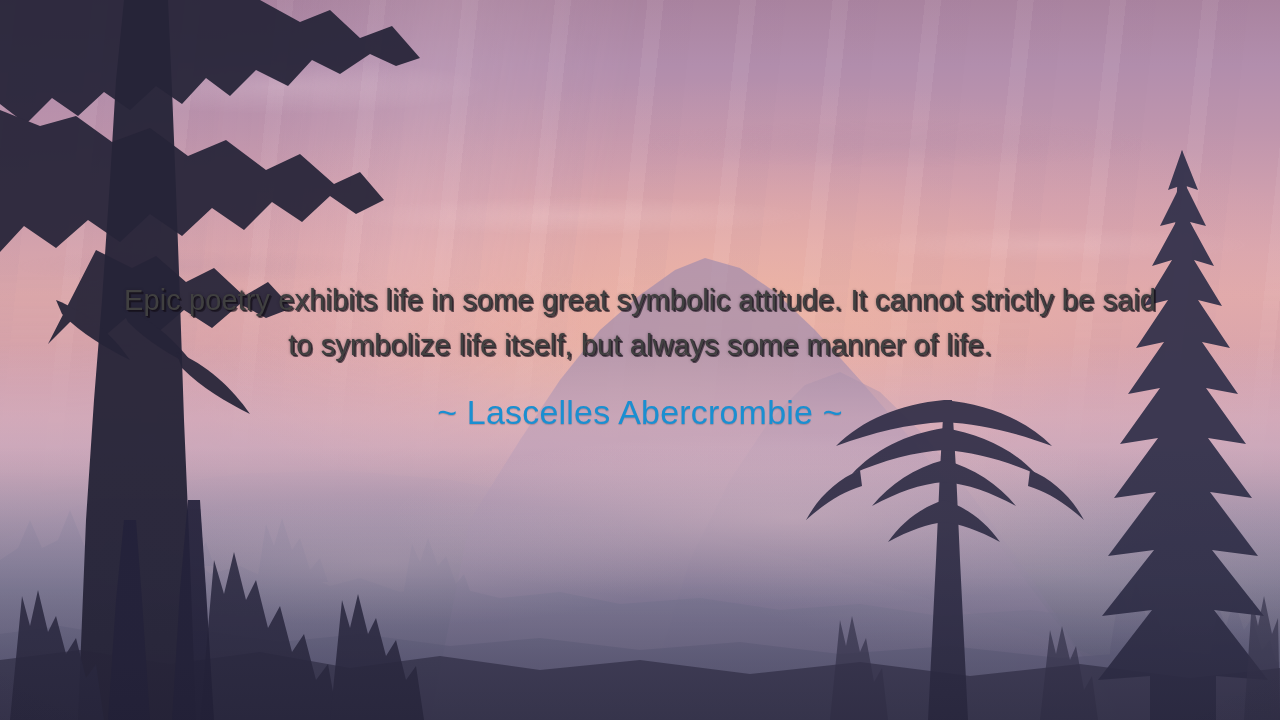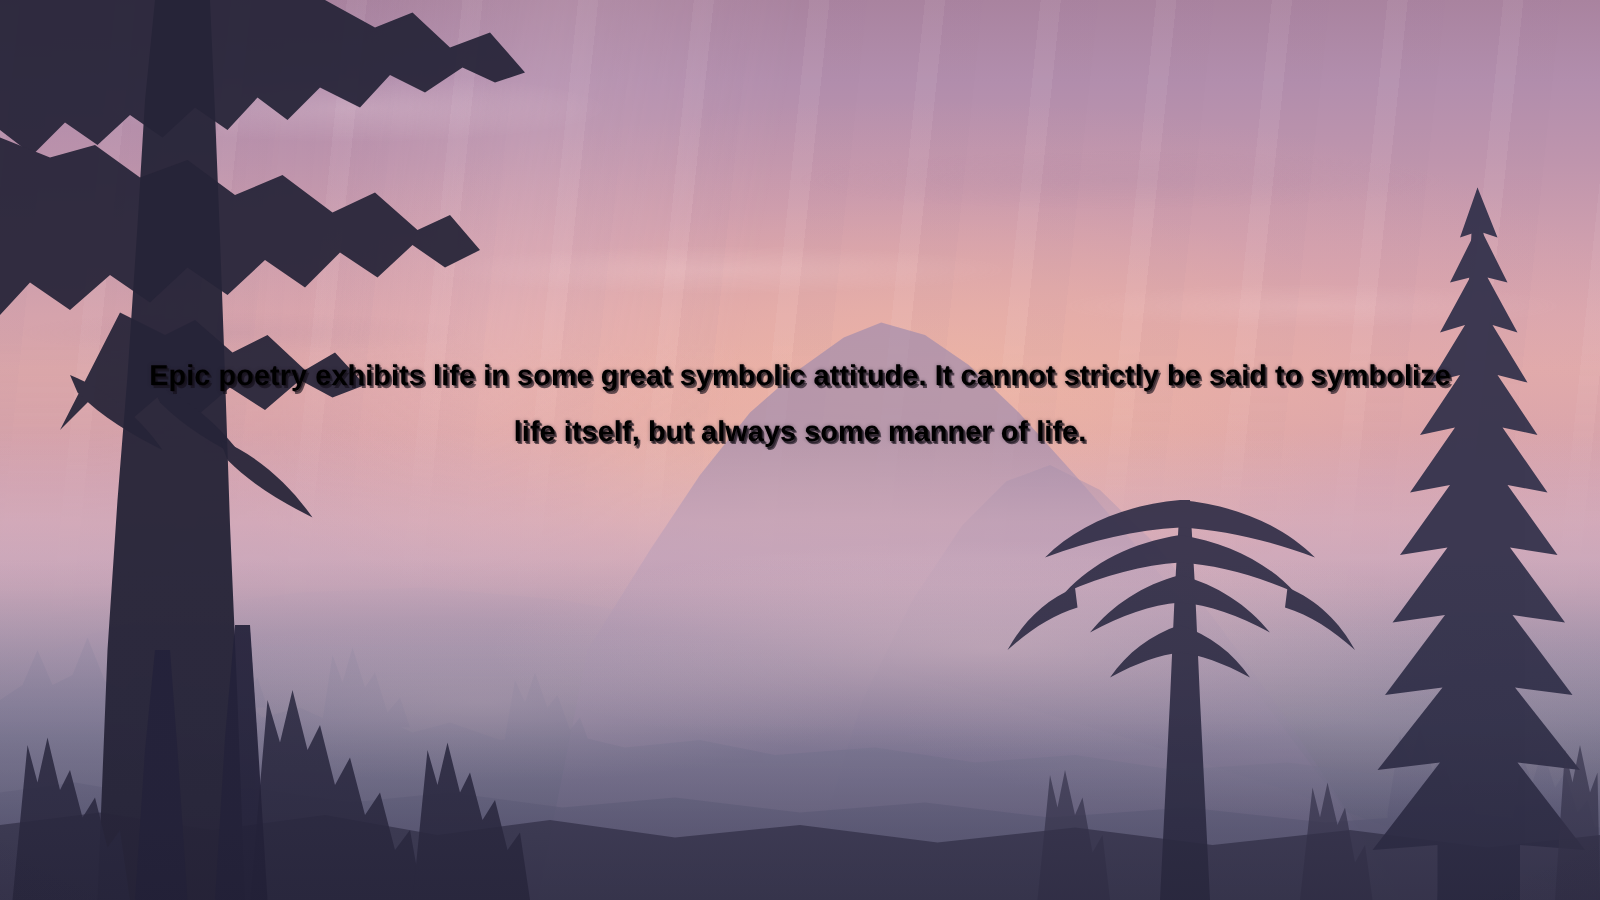--- a/index.html
+++ b/index.html
@@ -121,24 +121,24 @@
     left: 0;
     right: 0;
     top: 278px;
     text-align: center;
     padding: 0 56px;
     box-sizing: border-box;
   }
 
   #quote-text {
     margin: 0;
-    color: #000000;
-    font-size: 23px;
+    color: #404040;
+    font-size: 29px;
     line-height: 45px;
-    font-weight: 700;
+    font-weight: 400;
     letter-spacing: .1px;
     text-shadow:
        2px 2px 0 rgba(20,14,24,0.62),
        1px 1px 0 rgba(20,14,24,0.55),
        0 0 3px rgba(30,20,34,0.40);
     max-width: 1048px;
     margin: 0 auto;
   }
 
   #attribution {
@@ -266,15 +266,16 @@
       <path d="M108,720 L116,600 L124,520 L136,520 L142,600 L150,720 Z"></path>
       <path d="M172,720 L180,590 L188,500 L200,500 L206,590 L214,720 Z"></path>
     </g>
   </svg>
 
   <div class="layer" id="vignette-bottom"></div>
   <div class="layer" id="vignette-edges"></div>
 
   <div id="text-block">
     <p id="quote-text">Epic poetry exhibits life in some great symbolic attitude. It cannot strictly be said to symbolize life itself, but always some manner of life.</p>
+    <p id="attribution">~ Lascelles Abercrombie ~</p>
   </div>
 
 </div>
 
 </body></html>

